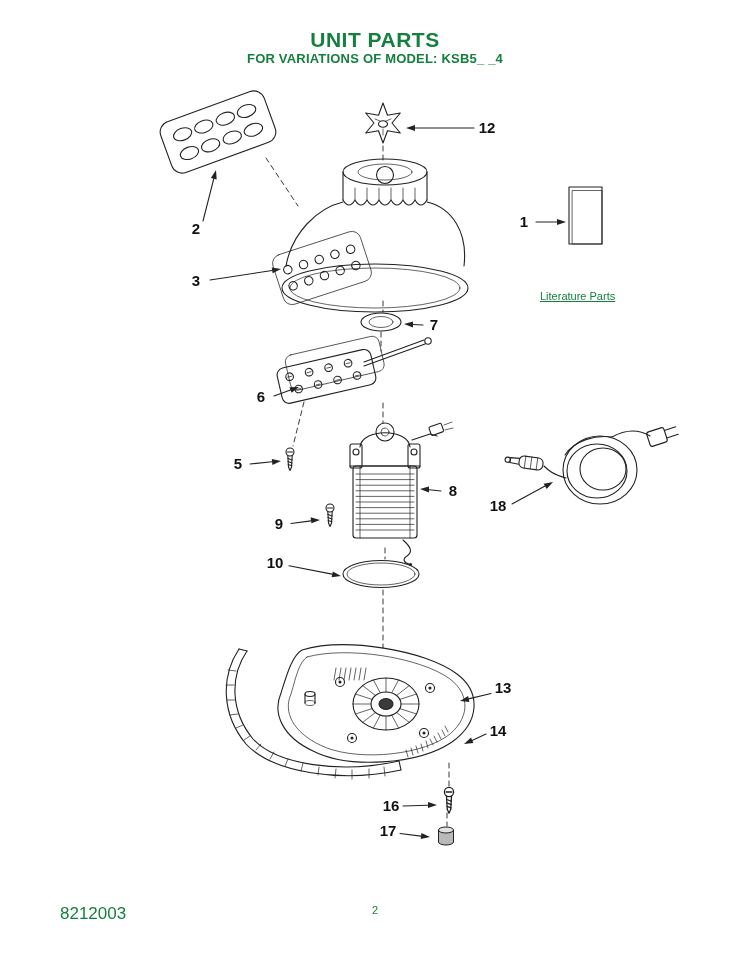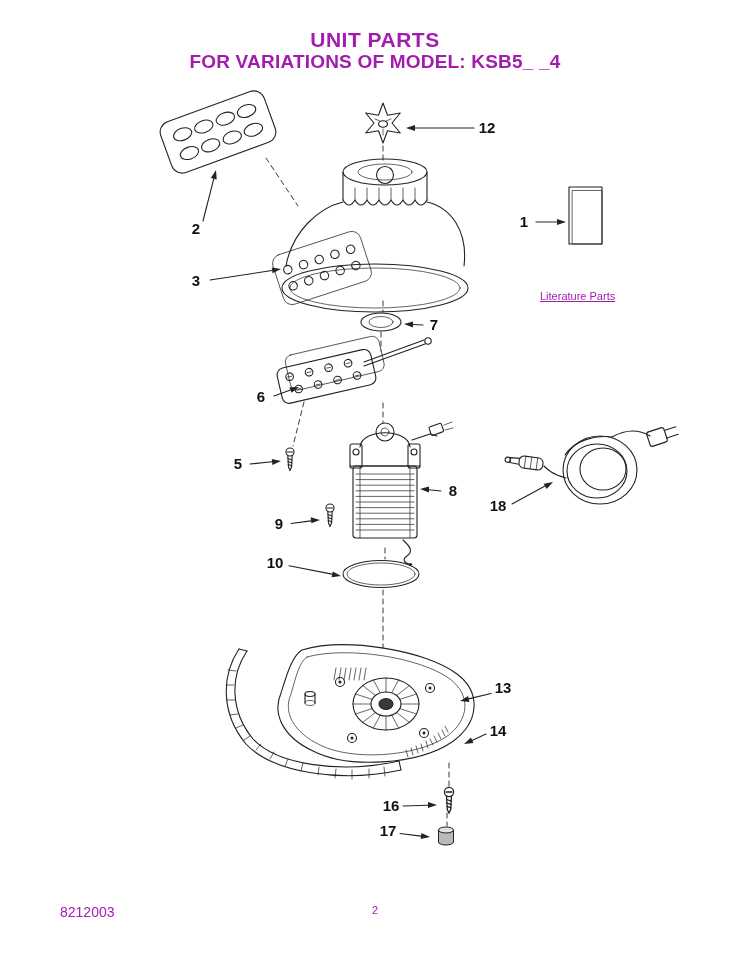--- a/index.html
+++ b/index.html
@@ -1,26 +1,26 @@
 <!DOCTYPE html>
 <html><head>
 <meta charset="utf-8">
 <style>
   html,body{margin:0;padding:0;background:#fff;}
   .page{position:relative;width:750px;height:940px;background:#ffffff;overflow:hidden;
-        font-family:"Liberation Sans",sans-serif;color:#a21caf;}
+        font-family:"Liberation Sans",sans-serif;color:#15803d;}
   .title{position:absolute;top:28px;left:0;width:100%;text-align:center;
          font-size:21px;font-weight:bold;letter-spacing:.5px;}
   .subtitle{position:absolute;top:51px;left:0;width:100%;text-align:center;
-            font-size:19px;font-weight:bold;letter-spacing:.2px;}
+            font-size:13px;font-weight:bold;letter-spacing:.2px;}
   .lit-label{position:absolute;left:540px;top:252px;width:100px;
              font-size:11px;text-decoration:underline;margin-top:38px;}
   .footer-note{position:absolute;top:881px;left:0;width:100%;text-align:center;
                font-size:9.5px;font-weight:bold;letter-spacing:.45px;}
-  .doc-number{position:absolute;left:60px;top:904px;font-size:14px;}
+  .doc-number{position:absolute;left:60px;top:904px;font-size:17px;}
   .page-number{position:absolute;top:904px;left:0;width:100%;text-align:center;font-size:11px;}
   svg{position:absolute;left:0;top:0;}
   .ln{fill:none;stroke:#222;stroke-width:1.1;stroke-linecap:round;stroke-linejoin:round;}
   .thin{stroke-width:.7;}
   .dash{stroke-dasharray:5 4;stroke-width:.9;}
   .ah{fill:#222;stroke:none;}
   .num{font-family:"Liberation Sans",sans-serif;font-size:15px;font-weight:bold;
        fill:#111;text-anchor:middle;}
   .grayfill{fill:#b9b9b9;stroke:#222;stroke-width:1;}
   .darkfill{fill:#3a3a3a;stroke:#222;}

